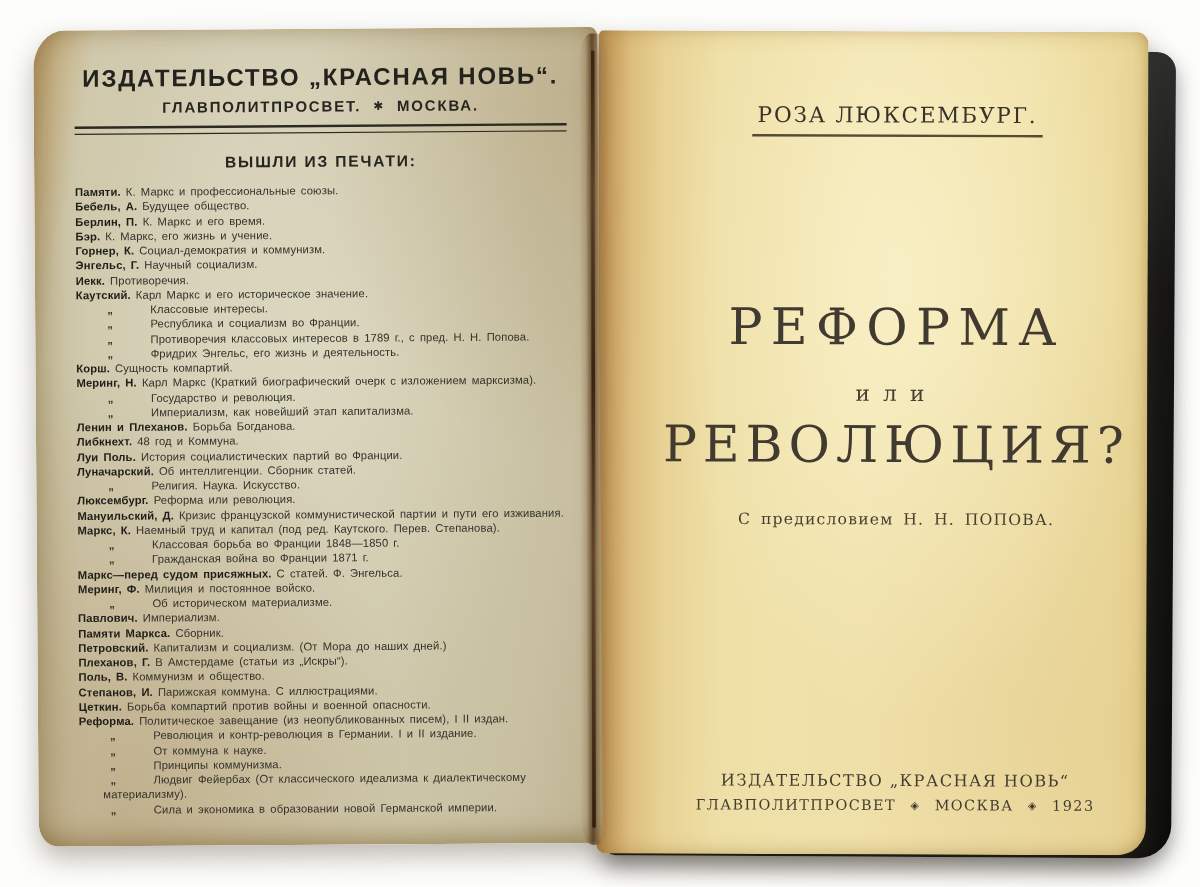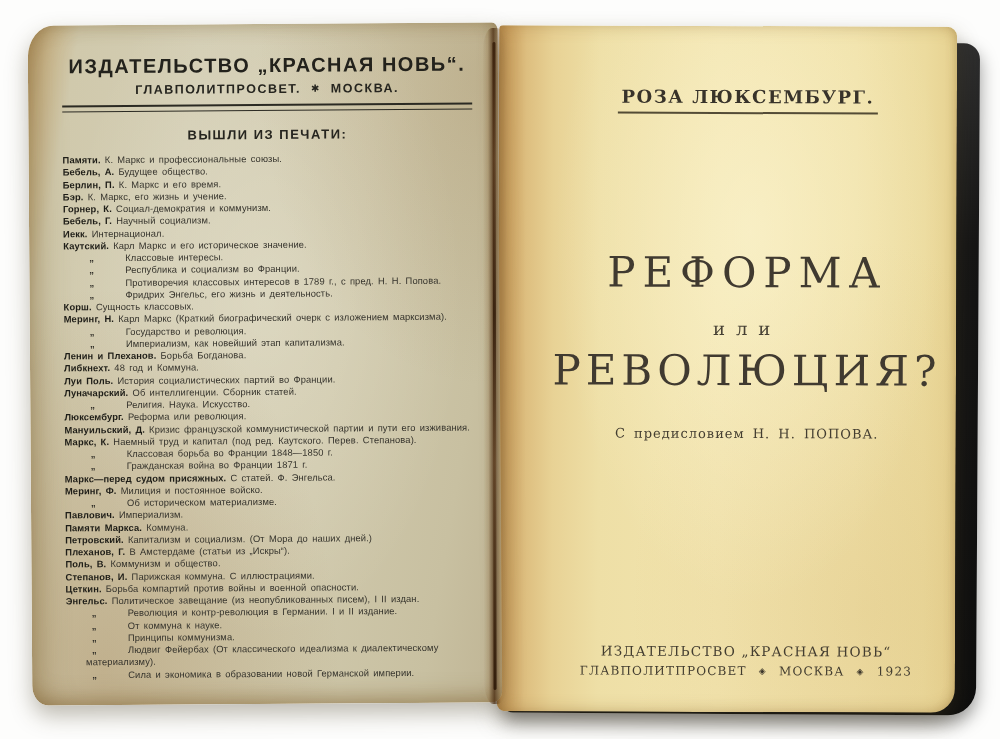--- a/index.html
+++ b/index.html
@@ -55,21 +55,21 @@
     border-radius:4px 10px 24px 8px;
     box-shadow:
       0 10px 22px rgba(70,60,35,0.40),
       inset 0 -10px 16px -10px rgba(140,100,40,0.40),
       inset 0 12px 16px -12px rgba(150,110,50,0.35),
       inset -8px 0 12px -8px rgba(110,75,25,0.30);
     z-index:2;
   }
   .rp-content{position:absolute; left:40px; right:0; top:0; bottom:0; text-align:center; color:#3d372c; font-family:"DejaVu Serif","Liberation Serif",serif;}
   .rp-author-wrap{position:absolute; top:60px; left:0; right:0;}
-  .rp-author{ display:inline-block; font-size:18px; letter-spacing:1.5px; color:#38332a; border-bottom:2px solid rgba(55,48,32,0.85); padding:0 4px 5px 4px;font-weight:bold;}
+  .rp-author{ display:inline-block; font-size:18px; letter-spacing:1.5px; color:#38332a; border-bottom:2px solid rgba(55,48,32,0.85); padding:0 4px 5px 4px;}
   .rp-title1{position:absolute; top:222px; left:0; right:0; font-size:42px; letter-spacing:7px; color:#403a30;}
   .rp-title2{position:absolute; top:292px; left:0; right:0; font-size:18px; letter-spacing:11px; color:#464034;}
   .rp-title3{position:absolute; top:320px; left:0; right:0; font-size:42px; letter-spacing:5px; color:#403a30;}
   .rp-subtitle{position:absolute; top:400px; left:0; right:0; font-size:13px; letter-spacing:1px; word-spacing:3px; color:#443e31;}
   .rp-imprint1{position:absolute; top:617px; left:0; right:0; font-size:13.5px; letter-spacing:1.2px; color:#433d30;}
   .rp-imprint2{position:absolute; top:638px; left:0; right:0; font-size:12px; letter-spacing:1.2px; color:#433d30;}
   .rp-imprint2 .diamond{font-family:"DejaVu Sans", sans-serif; font-size:9px; padding:0 12px; position:relative; top:-1px; color:#3c362a;}
   
   .gutter{
     position:absolute; left:483px; top:28px; width:24px; height:676px; z-index:5;
@@ -99,52 +99,52 @@
         <span>ГЛАВПОЛИТПРОСВЕТ.</span><span class="star">✱</span><span>МОСКВА.</span>
       </div>
       <div class="double-rule"></div>
       <div class="lp-section-title">ВЫШЛИ ИЗ ПЕЧАТИ:</div>
       <div class="lp-list">
           <div class="entry"><span class="author">Памяти. </span><span class="title">К. Маркс и профессиональные союзы.</span></div>
           <div class="entry"><span class="author">Бебель, А. </span><span class="title">Будущее общество.</span></div>
           <div class="entry"><span class="author">Берлин, П. </span><span class="title">К. Маркс и его время.</span></div>
           <div class="entry"><span class="author">Бэр. </span><span class="title">К. Маркс, его жизнь и учение.</span></div>
           <div class="entry"><span class="author">Горнер, К. </span><span class="title">Социал-демократия и коммунизм.</span></div>
-          <div class="entry"><span class="author">Бебель, Г. </span><span class="title">Научный социализм.</span></div>
-          <div class="entry"><span class="author">Иекк. </span><span class="title">Интернационал.</span></div>
+          <div class="entry"><span class="author">Энгельс, Г. </span><span class="title">Научный социализм.</span></div>
+          <div class="entry"><span class="author">Иекк. </span><span class="title">Противоречия.</span></div>
           <div class="entry"><span class="author">Каутский. </span><span class="title">Карл Маркс и его историческое значение.</span></div>
           <div class="entry"><span class="ditto-mark">„</span><span class="title">Классовые интересы.</span></div>
           <div class="entry"><span class="ditto-mark">„</span><span class="title">Республика и социализм во Франции.</span></div>
           <div class="entry"><span class="ditto-mark">„</span><span class="title">Противоречия классовых интересов в 1789 г., с пред. Н. Н. Попова.</span></div>
           <div class="entry"><span class="ditto-mark">„</span><span class="title">Фридрих Энгельс, его жизнь и деятельность.</span></div>
-          <div class="entry"><span class="author">Корш. </span><span class="title">Сущность классовых.</span></div>
+          <div class="entry"><span class="author">Корш. </span><span class="title">Сущность компартий.</span></div>
           <div class="entry"><span class="author">Меринг, Н. </span><span class="title">Карл Маркс (Краткий биографический очерк с изложением марксизма).</span></div>
           <div class="entry"><span class="ditto-mark">„</span><span class="title">Государство и революция.</span></div>
           <div class="entry"><span class="ditto-mark">„</span><span class="title">Империализм, как новейший этап капитализма.</span></div>
           <div class="entry"><span class="author">Ленин и Плеханов. </span><span class="title">Борьба Богданова.</span></div>
           <div class="entry"><span class="author">Либкнехт. </span><span class="title">48 год и Коммуна.</span></div>
           <div class="entry"><span class="author">Луи Поль. </span><span class="title">История социалистических партий во Франции.</span></div>
           <div class="entry"><span class="author">Луначарский. </span><span class="title">Об интеллигенции. Сборник статей.</span></div>
           <div class="entry"><span class="ditto-mark">„</span><span class="title">Религия. Наука. Искусство.</span></div>
           <div class="entry"><span class="author">Люксембург. </span><span class="title">Реформа или революция.</span></div>
           <div class="entry"><span class="author">Мануильский, Д. </span><span class="title">Кризис французской коммунистической партии и пути его изживания.</span></div>
           <div class="entry"><span class="author">Маркс, К. </span><span class="title">Наемный труд и капитал (под ред. Каутского. Перев. Степанова).</span></div>
           <div class="entry"><span class="ditto-mark">„</span><span class="title">Классовая борьба во Франции 1848—1850 г.</span></div>
           <div class="entry"><span class="ditto-mark">„</span><span class="title">Гражданская война во Франции 1871 г.</span></div>
           <div class="entry"><span class="author">Маркс—перед судом присяжных. </span><span class="title">С статей. Ф. Энгельса.</span></div>
           <div class="entry"><span class="author">Меринг, Ф. </span><span class="title">Милиция и постоянное войско.</span></div>
           <div class="entry"><span class="ditto-mark">„</span><span class="title">Об историческом материализме.</span></div>
           <div class="entry"><span class="author">Павлович. </span><span class="title">Империализм.</span></div>
-          <div class="entry"><span class="author">Памяти Маркса. </span><span class="title">Коммуна.</span></div>
+          <div class="entry"><span class="author">Памяти Маркса. </span><span class="title">Сборник.</span></div>
           <div class="entry"><span class="author">Петровский. </span><span class="title">Капитализм и социализм. (От Мора до наших дней.)</span></div>
           <div class="entry"><span class="author">Плеханов, Г. </span><span class="title">В Амстердаме (статьи из „Искры“).</span></div>
           <div class="entry"><span class="author">Поль, В. </span><span class="title">Коммунизм и общество.</span></div>
           <div class="entry"><span class="author">Степанов, И. </span><span class="title">Парижская коммуна. С иллюстрациями.</span></div>
           <div class="entry"><span class="author">Цеткин. </span><span class="title">Борьба компартий против войны и военной опасности.</span></div>
-          <div class="entry"><span class="author">Энгельс. </span><span class="title">Политическое завещание (из неопубликованных писем), I II издан.</span></div>
+          <div class="entry"><span class="author">Реформа. </span><span class="title">Политическое завещание (из неопубликованных писем), I II издан.</span></div>
           <div class="entry"><span class="ditto-mark">„</span><span class="title">Революция и контр-революция в Германии. I и II издание.</span></div>
           <div class="entry"><span class="ditto-mark">„</span><span class="title">От коммуна к науке.</span></div>
           <div class="entry"><span class="ditto-mark">„</span><span class="title">Принципы коммунизма.</span></div>
           <div class="entry"><span class="ditto-mark">„</span><span class="title">Людвиг Фейербах (От классического идеализма к диалектическому материализму).</span></div>
           <div class="entry"><span class="ditto-mark">„</span><span class="title">Сила и экономика в образовании новой Германской империи.</span></div>
         </div>
     </div>
   </div>
 
   <div class="page-right">

